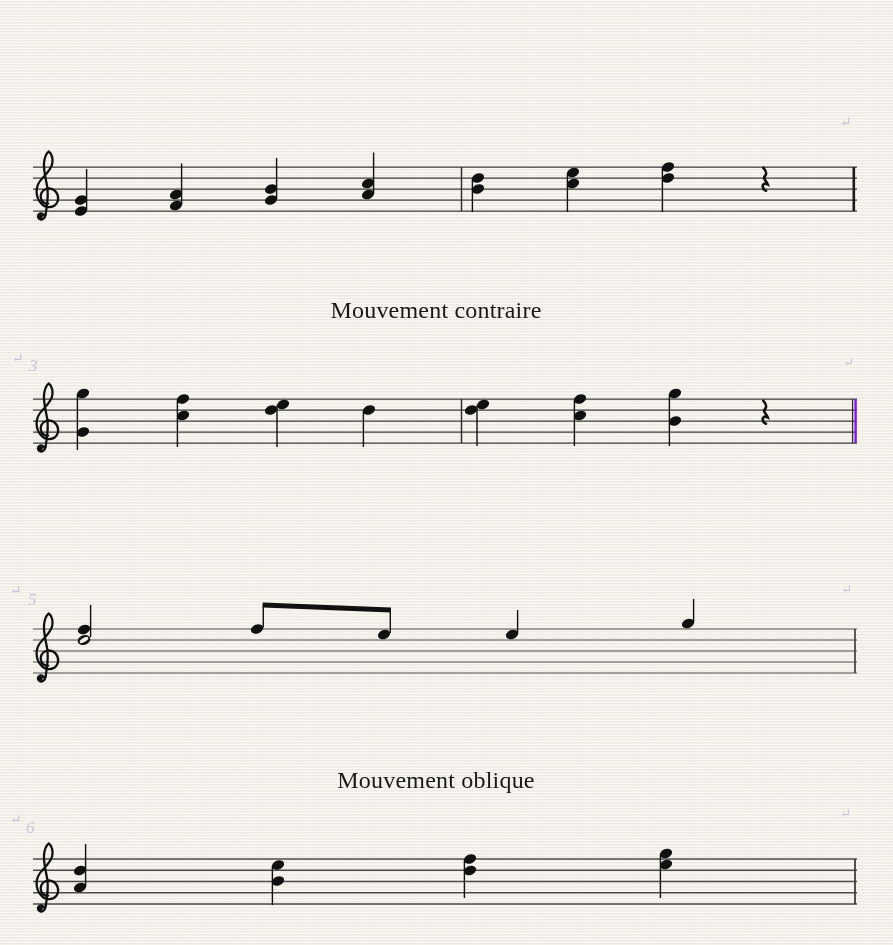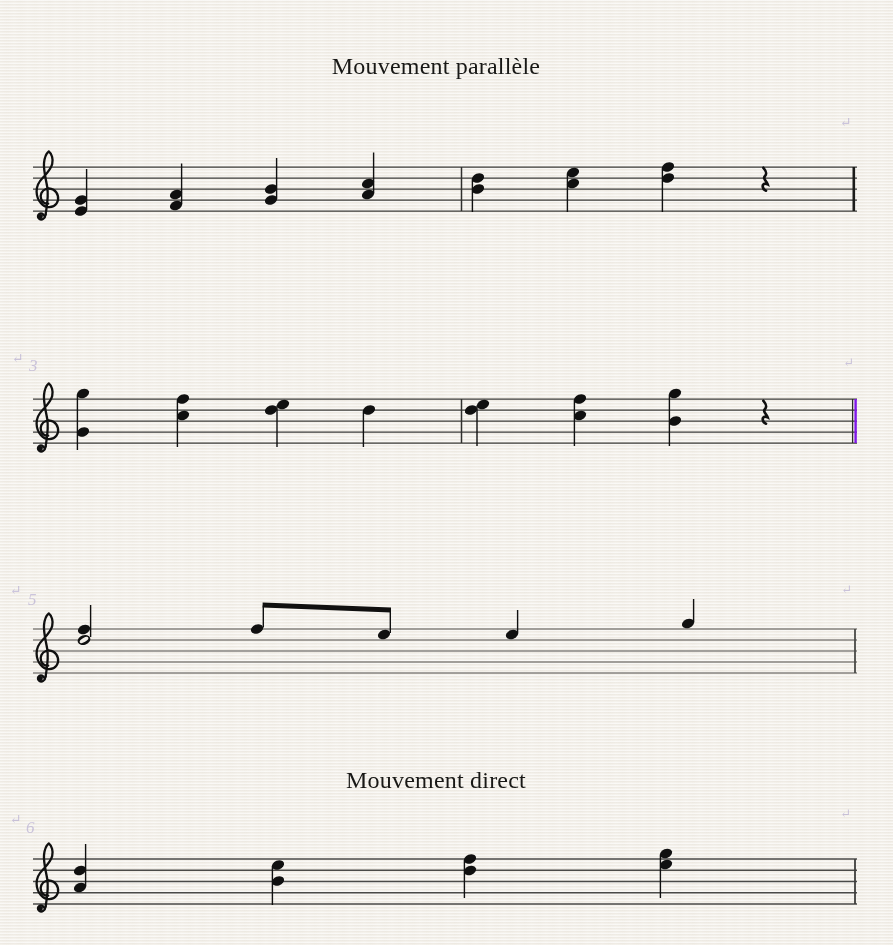--- a/index.html
+++ b/index.html
@@ -36,22 +36,22 @@
     font-family:"Liberation Serif","DejaVu Serif",serif;
     line-height:1;
     pointer-events:none;
   }
   .mark.italic{font-style:italic;}
 </style>
 </head>
 <body>
 
 <div class="page" id="page">
-  <div class="title" id="title-1">Mouvement parallèle</div>
-  <div class="title" id="title-4">Mouvement direct</div>
+  <div class="title" id="title-2">Mouvement contraire</div>
+  <div class="title" id="title-4">Mouvement oblique</div>
   <svg id="score-svg" width="893" height="945" viewBox="0 0 893 945">
       <g>
         <line x1="33" x2="857" y1="167" y2="167" stroke="#3b3b39" stroke-width="1.25"></line>
         <line x1="33" x2="857" y1="178" y2="178" stroke="#3b3b39" stroke-width="1.25"></line>
         <line x1="33" x2="857" y1="189" y2="189" stroke="#3b3b39" stroke-width="1.25"></line>
         <line x1="33" x2="857" y1="200" y2="200" stroke="#3b3b39" stroke-width="1.25"></line>
         <line x1="33" x2="857" y1="211" y2="211" stroke="#3b3b39" stroke-width="1.25"></line>
         <g transform="translate(33 150)" fill="none" stroke="#101010" stroke-width="2.3" stroke-linecap="round" stroke-linejoin="round">
           <path d="M12.6 64.5 C13.8 56 15.9 47 14.2 36.8 C12.8 28.4 10.4 20.4 11 13.2 C11.5 7.6 13.4 3.4 15.8 1.4 C18.8 3.8 20.4 9 19.2 14 C17.9 19.4 13.8 23.4 9.8 27.8 C5 32.6 3.4 36.8 3.6 41.8 C3.9 51 10.2 57.6 16.4 57.2 C22.6 56.8 26.2 51.6 24.9 46.1 C23.7 40.7 18.2 37.2 13 39 C8.8 40.5 6.6 45 8.2 49.2 C9.4 52.2 12.2 54 15.2 53.7"></path>
           <path d="M12.6 64.5 C12.2 68.6 8.8 70.6 6.2 68.9 C4.3 67.6 4.6 64.7 6.5 63.7 C8.2 62.8 10.1 63.7 10.5 65.4"></path>

